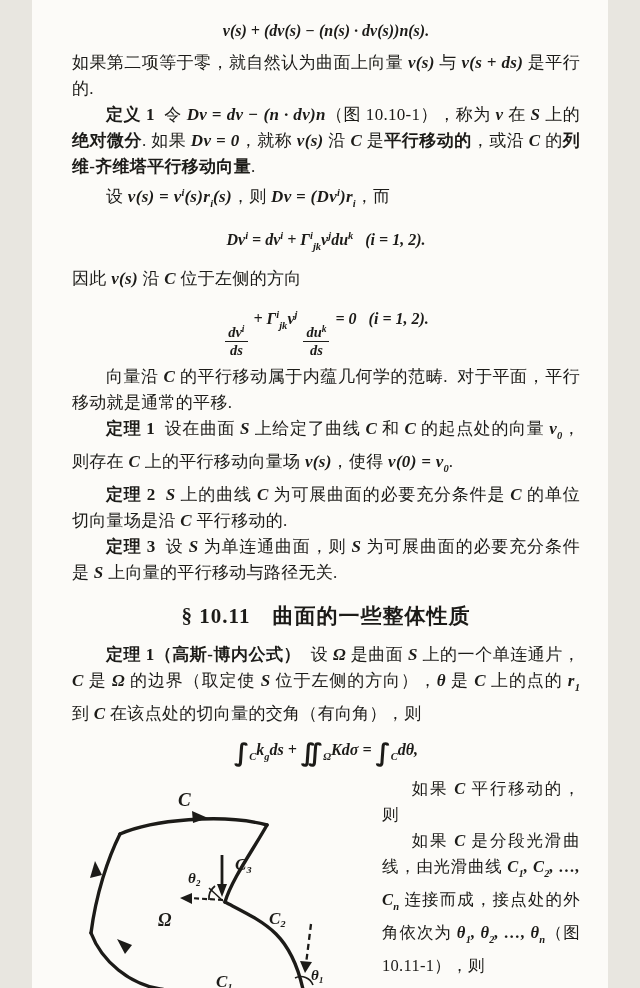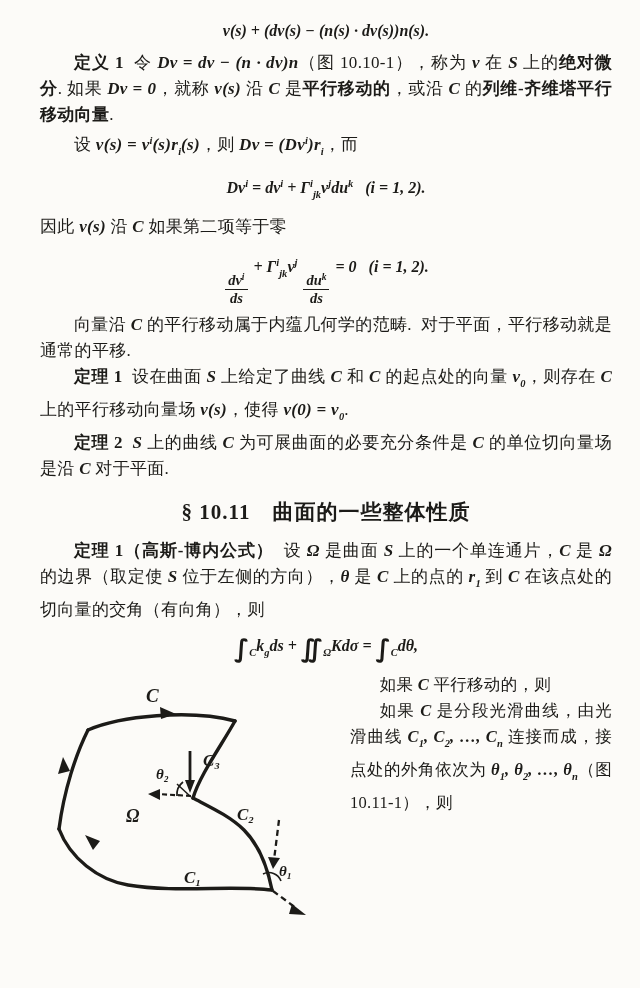--- a/index.html
+++ b/index.html
@@ -1,18 +1,18 @@
 <!DOCTYPE html>
 <html><head>
 <meta charset="utf-8">
 <style>
   html,body{margin:0;padding:0;background:#e8e6e0;}
   .page{
     position:relative;
-    width:640px;height:988px;
+    width:576px;height:988px;
     margin:0 auto;
     background:#fcfbf8;
     color:#1c1b18;
     font-family:"Liberation Serif","DejaVu Serif",serif;
     box-sizing:border-box;
     padding:12px 28px 0 40px;
     overflow:hidden;
   }
   .para{
     font-size:17px;
@@ -64,38 +64,40 @@
     fill:#1c1b18;
   }
 </style>
 </head>
 <body>
 
 <div class="page">
 
   <div class="formula"><span class="r-t bold ital">v(s) + (dv(s) − (n(s) · dv(s))n(s).</span></div>
 
+  <div class="para"><span class="r-t">如果第二项等于零，就自然认为曲面上向量 </span><span class="r-t bold ital">v(s)</span><span class="r-t"> 与 </span><span class="r-t bold ital">v(s + ds)</span><span class="r-t"> 是平行的.</span></div>
   <div class="para indent"><span class="r-t bold">定义 1</span><span class="r-t">&nbsp; 令 </span><span class="r-t bold ital">Dv = dv − (n · dv)n</span><span class="r-t">（图 10.10-1），称为 </span><span class="r-t bold ital">v</span><span class="r-t"> 在 </span><span class="r-t bold ital">S</span><span class="r-t"> 上的</span><span class="r-t bold">绝对微分</span><span class="r-t">. 如果 </span><span class="r-t bold ital">Dv = 0</span><span class="r-t">，就称 </span><span class="r-t bold ital">v(s)</span><span class="r-t"> 沿 </span><span class="r-t bold ital">C</span><span class="r-t"> 是</span><span class="r-t bold">平行移动的</span><span class="r-t">，或沿 </span><span class="r-t bold ital">C</span><span class="r-t"> 的</span><span class="r-t bold">列维-齐维塔平行移动向量</span><span class="r-t">.</span></div>
   <div class="para indent"><span class="r-t">设 </span><span class="r-t bold ital">v(s) = v</span><span class="r-sup">i</span><span class="r-t bold ital">(s)r</span><span class="r-sub">i</span><span class="r-t bold ital">(s)</span><span class="r-t">，则 </span><span class="r-t bold ital">Dv = (Dv</span><span class="r-sup">i</span><span class="r-t bold ital">)r</span><span class="r-sub">i</span><span class="r-t">，而</span></div>
 
   <div class="formula"><span class="r-t bold ital">Dv</span><span class="r-sup">i</span><span class="r-t bold ital"> = dv</span><span class="r-sup">i</span><span class="r-t bold ital"> + Γ</span><span class="r-sup">i</span><span class="r-sub">jk</span><span class="r-t bold ital">v</span><span class="r-sup">j</span><span class="r-t bold ital">du</span><span class="r-sup">k</span><span class="r-t bold ital">&nbsp;&nbsp; (i = 1, 2).</span></div>
 
-  <div class="para"><span class="r-t">因此 </span><span class="r-t bold ital">v(s)</span><span class="r-t"> 沿 </span><span class="r-t bold ital">C</span><span class="r-t"> 如果第二项等于零</span></div>
+  <div class="para"><span class="r-t">因此 </span><span class="r-t bold ital">v(s)</span><span class="r-t"> 沿 </span><span class="r-t bold ital">C</span><span class="r-t"> 位于左侧的方向</span></div>
 
   <div class="formula" style="margin:8px 0 6px 0;"><span class="r-frac">
         <span class="num">dv<span class="fsup">i</span></span>
         <span class="den">ds</span>
       </span><span class="r-t bold ital"> + Γ</span><span class="r-sup">i</span><span class="r-sub">jk</span><span class="r-t bold ital">v</span><span class="r-sup">j</span><span class="r-t bold ital"> </span><span class="r-frac">
         <span class="num">du<span class="fsup">k</span></span>
         <span class="den">ds</span>
       </span><span class="r-t bold ital"> = 0&nbsp;&nbsp; (i = 1, 2).</span></div>
 
   <div class="para indent"><span class="r-t">向量沿 </span><span class="r-t bold ital">C</span><span class="r-t"> 的平行移动属于内蕴几何学的范畴.&nbsp; 对于平面，平行移动就是通常的平移.</span></div>
   <div class="para indent"><span class="r-t bold">定理 1</span><span class="r-t">&nbsp; 设在曲面 </span><span class="r-t bold ital">S</span><span class="r-t"> 上给定了曲线 </span><span class="r-t bold ital">C</span><span class="r-t"> 和 </span><span class="r-t bold ital">C</span><span class="r-t"> 的起点处的向量 </span><span class="r-t bold ital">v</span><span class="r-sub">0</span><span class="r-t">，则存在 </span><span class="r-t bold ital">C</span><span class="r-t"> 上的平行移动向量场 </span><span class="r-t bold ital">v(s)</span><span class="r-t">，使得 </span><span class="r-t bold ital">v(0) = v</span><span class="r-sub">0</span><span class="r-t">.</span></div>
-  <div class="para indent"><span class="r-t bold">定理 2</span><span class="r-t">&nbsp; </span><span class="r-t bold ital">S</span><span class="r-t"> 上的曲线 </span><span class="r-t bold ital">C</span><span class="r-t"> 为可展曲面的必要充分条件是 </span><span class="r-t bold ital">C</span><span class="r-t"> 的单位切向量场是沿 </span><span class="r-t bold ital">C</span><span class="r-t"> 对于平面.</span></div>
+  <div class="para indent"><span class="r-t bold">定理 2</span><span class="r-t">&nbsp; </span><span class="r-t bold ital">S</span><span class="r-t"> 上的曲线 </span><span class="r-t bold ital">C</span><span class="r-t"> 为可展曲面的必要充分条件是 </span><span class="r-t bold ital">C</span><span class="r-t"> 的单位切向量场是沿 </span><span class="r-t bold ital">C</span><span class="r-t"> 平行移动的.</span></div>
+  <div class="para indent"><span class="r-t bold">定理 3</span><span class="r-t">&nbsp; 设 </span><span class="r-t bold ital">S</span><span class="r-t"> 为单连通曲面，则 </span><span class="r-t bold ital">S</span><span class="r-t"> 为可展曲面的必要充分条件是 </span><span class="r-t bold ital">S</span><span class="r-t"> 上向量的平行移动与路径无关.</span></div>
 
   <div class="section-heading">§ 10.11　曲面的一些整体性质</div>
 
   <div class="para indent"><span class="r-t bold">定理 1（高斯-博内公式）</span><span class="r-t">&nbsp; 设 </span><span class="r-t bold ital">Ω</span><span class="r-t"> 是曲面 </span><span class="r-t bold ital">S</span><span class="r-t"> 上的一个单连通片，</span><span class="r-t bold ital">C</span><span class="r-t"> 是 </span><span class="r-t bold ital">Ω</span><span class="r-t"> 的边界（取定使 </span><span class="r-t bold ital">S</span><span class="r-t"> 位于左侧的方向），</span><span class="r-t bold ital">θ</span><span class="r-t"> 是 </span><span class="r-t bold ital">C</span><span class="r-t"> 上的点的 </span><span class="r-t bold ital">r</span><span class="r-sub">1</span><span class="r-t"> 到 </span><span class="r-t bold ital">C</span><span class="r-t"> 在该点处的切向量的交角（有向角），则</span></div>
 
   <div class="formula" style="margin:8px 0 4px 0;"><span class="r-big">∫</span><span class="r-sub">C</span><span class="r-t bold ital">k</span><span class="r-sub">g</span><span class="r-t bold ital">ds + </span><span class="r-big2">∫∫</span><span class="r-sub">Ω</span><span class="r-t bold ital">Kdσ = </span><span class="r-big">∫</span><span class="r-sub">C</span><span class="r-t bold ital">dθ,</span></div>
 
   <div class="two-col">
 
     <div class="col-left">

